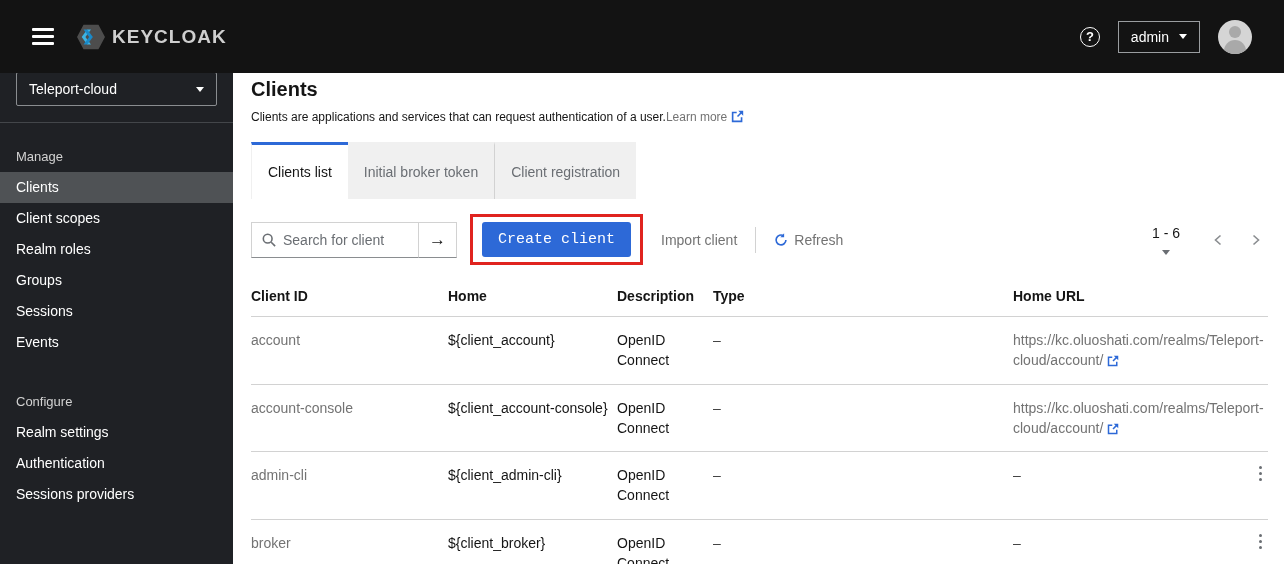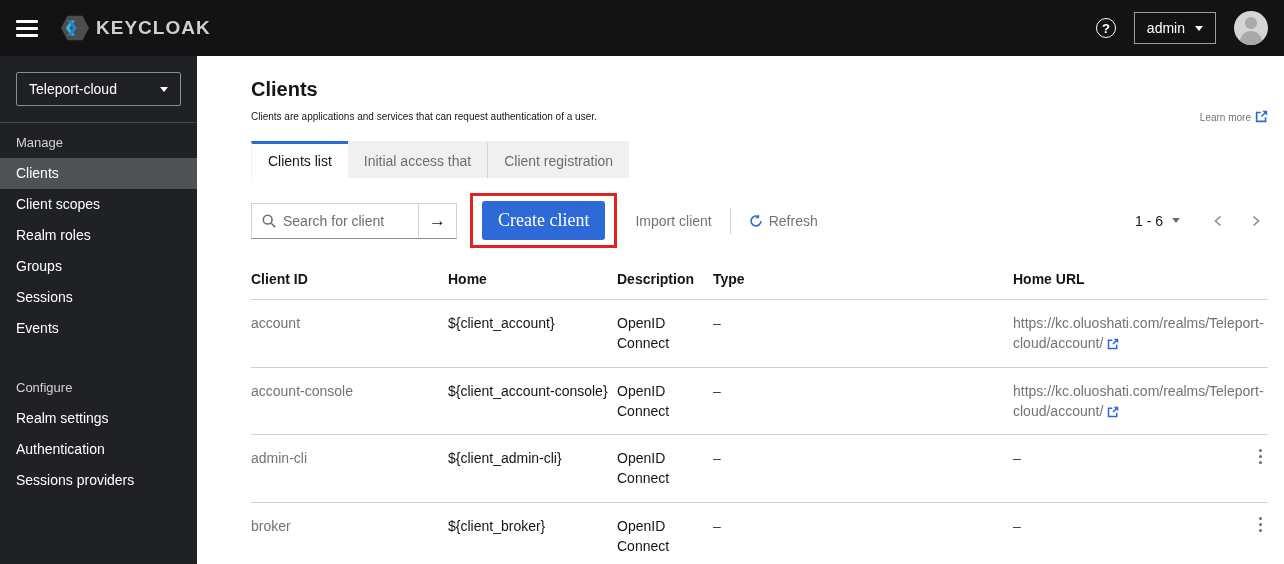--- a/index.html
+++ b/index.html
@@ -1,84 +1,84 @@
 <!DOCTYPE html>
 <html><head>
 <meta charset="utf-8">
 <style>
   * { margin:0; padding:0; box-sizing:border-box; }
   html,body { width:1284px; height:564px; overflow:hidden;
     font-family:"Liberation Sans", sans-serif; background:#fff; color:#151515; }
 
   
-  .topbar { position:absolute; left:0; top:0; width:1284px; height:56px;
-    background:#131313; display:flex; align-items:center; padding:0 16px; z-index:5; }
+  .topbar { position:absolute; left:0; top:0; width:1284px; height:73px;
+    background:#131313; display:flex; align-items:center; padding:0 32px; z-index:5; }
   .hamburger { width:22px; display:flex; flex-direction:column; gap:4px; cursor:pointer; margin-right:22px; }
   .hamburger span { display:block; height:3px; background:#fff; border-radius:1px; }
   .brand { display:flex; align-items:center; gap:6px; }
   .brand-text { color:#cfcfcf; font-size:19px; font-weight:bold; letter-spacing:1px; }
   .topbar-right { margin-left:auto; display:flex; align-items:center; gap:18px; }
   .help-icon { width:20px; height:20px; border:1.6px solid #fff; border-radius:50%;
     color:#fff; font-size:13px; font-weight:bold; display:flex; align-items:center; justify-content:center; cursor:pointer; }
   .user-menu { border:1px solid #9a9da0; color:#fff; font-size:14px; padding:7px 12px;
     display:flex; align-items:center; gap:10px; cursor:pointer; background:#131313; }
   .caret { width:0; height:0; border-left:4px solid transparent; border-right:4px solid transparent;
     border-top:5px solid currentColor; display:inline-block; }
   .avatar { width:34px; height:34px; border-radius:50%; background:#d5d5d5; position:relative; overflow:hidden; cursor:pointer; }
   .avatar .head { position:absolute; left:50%; top:6px; transform:translateX(-50%);
     width:12px; height:12px; border-radius:50%; background:#a9a9a9; }
   .avatar .body { position:absolute; left:50%; top:20px; transform:translateX(-50%);
     width:22px; height:16px; border-radius:11px 11px 0 0; background:#a9a9a9; }
 
   
-  .sidebar { position:absolute; left:0; top:56px; width:197px; height:508px;
+  .sidebar { position:absolute; left:0; top:56px; width:233px; height:508px;
     background:#1f2125; color:#fff; overflow:hidden; }
   .realm-block { padding:16px; border-bottom:1px solid #43464a; }
   .realm-select { border:1px solid #8a8d90; border-radius:2px; padding:8px 12px;
     display:flex; align-items:center; justify-content:space-between; font-size:14px; cursor:pointer; color:#fff; }
-  .nav-section { margin-top:6px; }
+  .nav-section { margin-top:20px; }
   .nav-section + .nav-section { margin-top:30px; }
   .nav-section-title { font-size:13px; color:#d2d2d2; padding:6px 16px 8px; }
   .nav-item { font-size:14px; color:#fff; padding:7px 16px; cursor:pointer; line-height:17px; }
   .nav-item.active { background:#4f5255; }
 
   
   .main { position:absolute; left:233px; top:56px; width:1051px; height:508px;
     background:#fff; padding:22px 16px 0 18px; overflow:hidden; }
   .page-title { font-size:20px; font-weight:700; margin-bottom:9px; }
-  .page-desc { font-size:10px; display:flex; align-items:center; gap:28px;justify-content:space-between; }
+  .page-desc { font-size:12px; display:flex; align-items:center; gap:0; }
   a.link { color:#737373; text-decoration:none; cursor:pointer; }
   .ext-icon { display:inline-block; vertical-align:-2px; margin-left:4px; }
 
   .tabs { margin-top:18px; display:flex; align-items:stretch; }
-  .tab { font-size:14px; padding:9px 16px; background:#f0f0f0; color:#6a6e73;
+  .tab { font-size:14px; padding:19px 16px; background:#f0f0f0; color:#6a6e73;
     cursor:pointer; border-top:3px solid transparent; border-left:1px solid #d2d2d2; }
   .tab:first-child { border-left:none; }
   .tab.active { background:#fff; color:#151515; border-top:3px solid #2d69d7;
     border-left:1px solid #f0f0f0; }
   .tab.active + .tab { border-left:none; }
 
   .toolbar { margin-top:15px; display:flex; align-items:center; }
   .search-group { display:flex; height:36px; }
   .search-box { display:flex; align-items:center; gap:7px; width:168px; padding:0 10px;
     border:1px solid #d2d2d2; border-bottom-color:#8a8d90; background:#fff; }
   .search-box input { border:none; outline:none; width:120px; font-size:14px;
     font-family:"Liberation Sans", sans-serif; color:#be185d; }
   .search-box input::placeholder { color:#6a6e73; }
   .search-arrow-btn { width:38px; border:1px solid #d2d2d2; border-left:none; border-bottom-color:#8a8d90;
     background:#fff; font-size:17px; cursor:pointer; color:#151515; }
   .red-box { margin-left:13px; border:3px solid #e0231f; padding:5px 9px; }
   .btn-primary { background:#2d69d7; color:#fff; border:none; border-radius:3px;
-    font-size:18px; padding:9px 16px; cursor:pointer; font-family:Liberation Serif, serif; }
+    font-size:15px; padding:9px 16px; cursor:pointer; font-family:Liberation Mono, monospace; }
   .import-link { margin-left:18px; font-size:14px; }
   .v-divider { width:1px; height:26px; background:#d2d2d2; margin:0 18px; }
   .refresh { display:flex; align-items:center; gap:6px; font-size:14px; }
   .toolbar-spacer { flex:1; }
   .pagination { display:flex; align-items:center; gap:10px; font-size:14px; }
-  .pag-range { display:flex; align-items:center; gap:9px; cursor:pointer; }
+  .pag-range { display:flex; align-items:center; gap:9px; cursor:pointer;flex-direction:column; }
   .pag-range .caret { color:#6a6e73; }
   .pag-chevrons { display:flex; align-items:center; gap:26px; margin-left:22px; margin-right:6px; }
   .chev { cursor:default; display:flex; }
 
   
   .table { margin-top:14px; }
   .t-row { display:grid; grid-template-columns:197px 169px 96px 300px 1fr 26px;
     border-bottom:1px solid #d2d2d2; align-items:start; }
   .t-head { font-weight:700; font-size:14px; }
   .t-head > div { padding:9px 8px 12px 0; }
@@ -151,21 +151,21 @@
     <span>Clients are applications and services that can request authentication of a user.</span>
     <a class="link"><span>Learn more</span><svg class="ext-icon" width="13" height="13" viewBox="0 0 16 16">
           <path d="M13 9v5H2V3h5" fill="none" stroke="#2d69d7" stroke-width="2"></path>
           <path d="M9 1h6v6z" fill="#2d69d7"></path>
           <path d="M13.5 2.5L8 8" stroke="#2d69d7" stroke-width="2"></path>
         </svg></a>
   </div>
 
   <div class="tabs" id="tabs">
       <div class="tab active">Clients list</div>
-      <div class="tab">Initial access that</div>
+      <div class="tab">Initial broker token</div>
       <div class="tab">Client registration</div>
     </div>
 
   <div class="toolbar">
     <div class="search-group">
       <div class="search-box">
         <svg width="14" height="14" viewBox="0 0 16 16">
             <circle cx="6.5" cy="6.5" r="5" fill="none" stroke="#6a6e73" stroke-width="1.8"></circle>
             <path d="M10.5 10.5L15 15" stroke="#6a6e73" stroke-width="1.8"></path>
           </svg>

